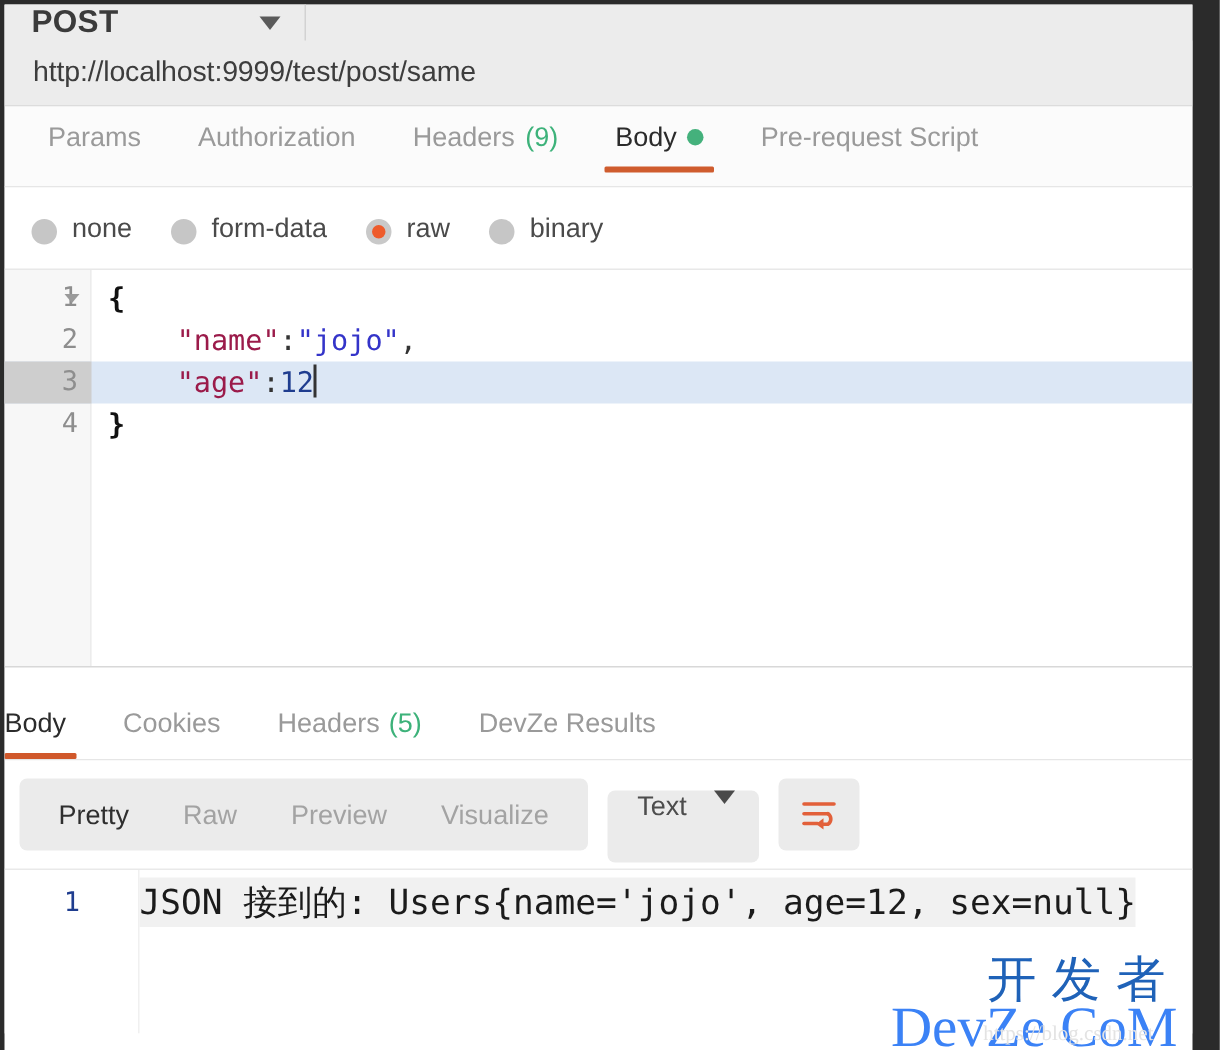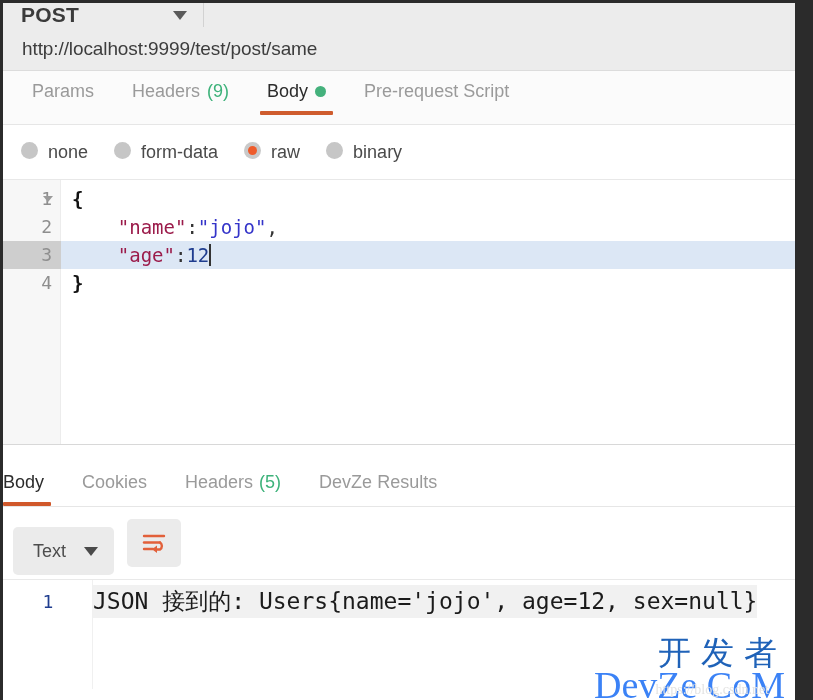--- a/index.html
+++ b/index.html
@@ -100,21 +100,21 @@
   .radio-row {
     display: flex;
     align-items: center;
     height: 55px;
     background: #ffffff;
     border-bottom: 1px solid #e8e8e8;
     padding-left: 18px;
   }
   .radio-item {
     display: flex;
-    align-items: flex-start;
+    align-items: flex-end;
     gap: 10px;
     margin-right: 26px;
     font-size: 18px;
     color: #4a4a4a;
     white-space: nowrap;
   }
   .radio-dot {
     width: 17px; height: 17px;
     border-radius: 50%;
     background: #c6c6c6;
@@ -248,21 +248,20 @@
   }
   .seg {
     padding: 0 18px;
     font-size: 18px;
     color: #a3a3a3;
     line-height: 48px;
   }
   .seg.active { color: #2f2f2f; }
   .select-box {
     display: flex;
-    align-items: center;
     gap: 18px;
     background: #ebebeb;
     border-radius: 5px;
     height: 48px;
     padding: 0 16px 0 20px;
     margin-top: 16px;
   }
   .select-label { font-size: 18px; color: #4d4d4d; }
   .sel-caret {
     width: 0; height: 0;
@@ -356,20 +355,23 @@
       <span class="caret-down"></span>
     </div>
     <div class="url-box">
       <span class="url-text">http://localhost:9999/test/post/same</span>
     </div>
   </div>
 
   <div class="req-tabs">
     <div class="rtab">
       <span>Params</span>
+    </div>
+    <div class="rtab">
+      <span>Authorization</span>
     </div>
     <div class="rtab">
       <span>Headers</span>
       <span class="count-green">(9)</span>
     </div>
     <div class="rtab active">
       <span>Body</span>
       <span class="dot-green"></span>
     </div>
     <div class="rtab">
@@ -428,20 +430,34 @@
     <div class="ptab">
       <span>Headers</span>
       <span class="count-green">(5)</span>
     </div>
     <div class="ptab">
       <span>DevZe Results</span>
     </div>
   </div>
 
   <div class="resp-toolbar">
+    <div class="seg-group">
+      <div class="seg active">
+        <span>Pretty</span>
+      </div>
+      <div class="seg">
+        <span>Raw</span>
+      </div>
+      <div class="seg">
+        <span>Preview</span>
+      </div>
+      <div class="seg">
+        <span>Visualize</span>
+      </div>
+    </div>
 
     <div class="select-box">
       <span class="select-label">Text</span>
       <span class="sel-caret"></span>
     </div>
 
     <div class="wrap-btn">
       <svg width="26" height="22" viewBox="0 0 26 22">
         <g stroke="#e2603a" stroke-width="2.4" stroke-linecap="round" fill="none">
           <line x1="3" y1="4" x2="23" y2="4"></line>

